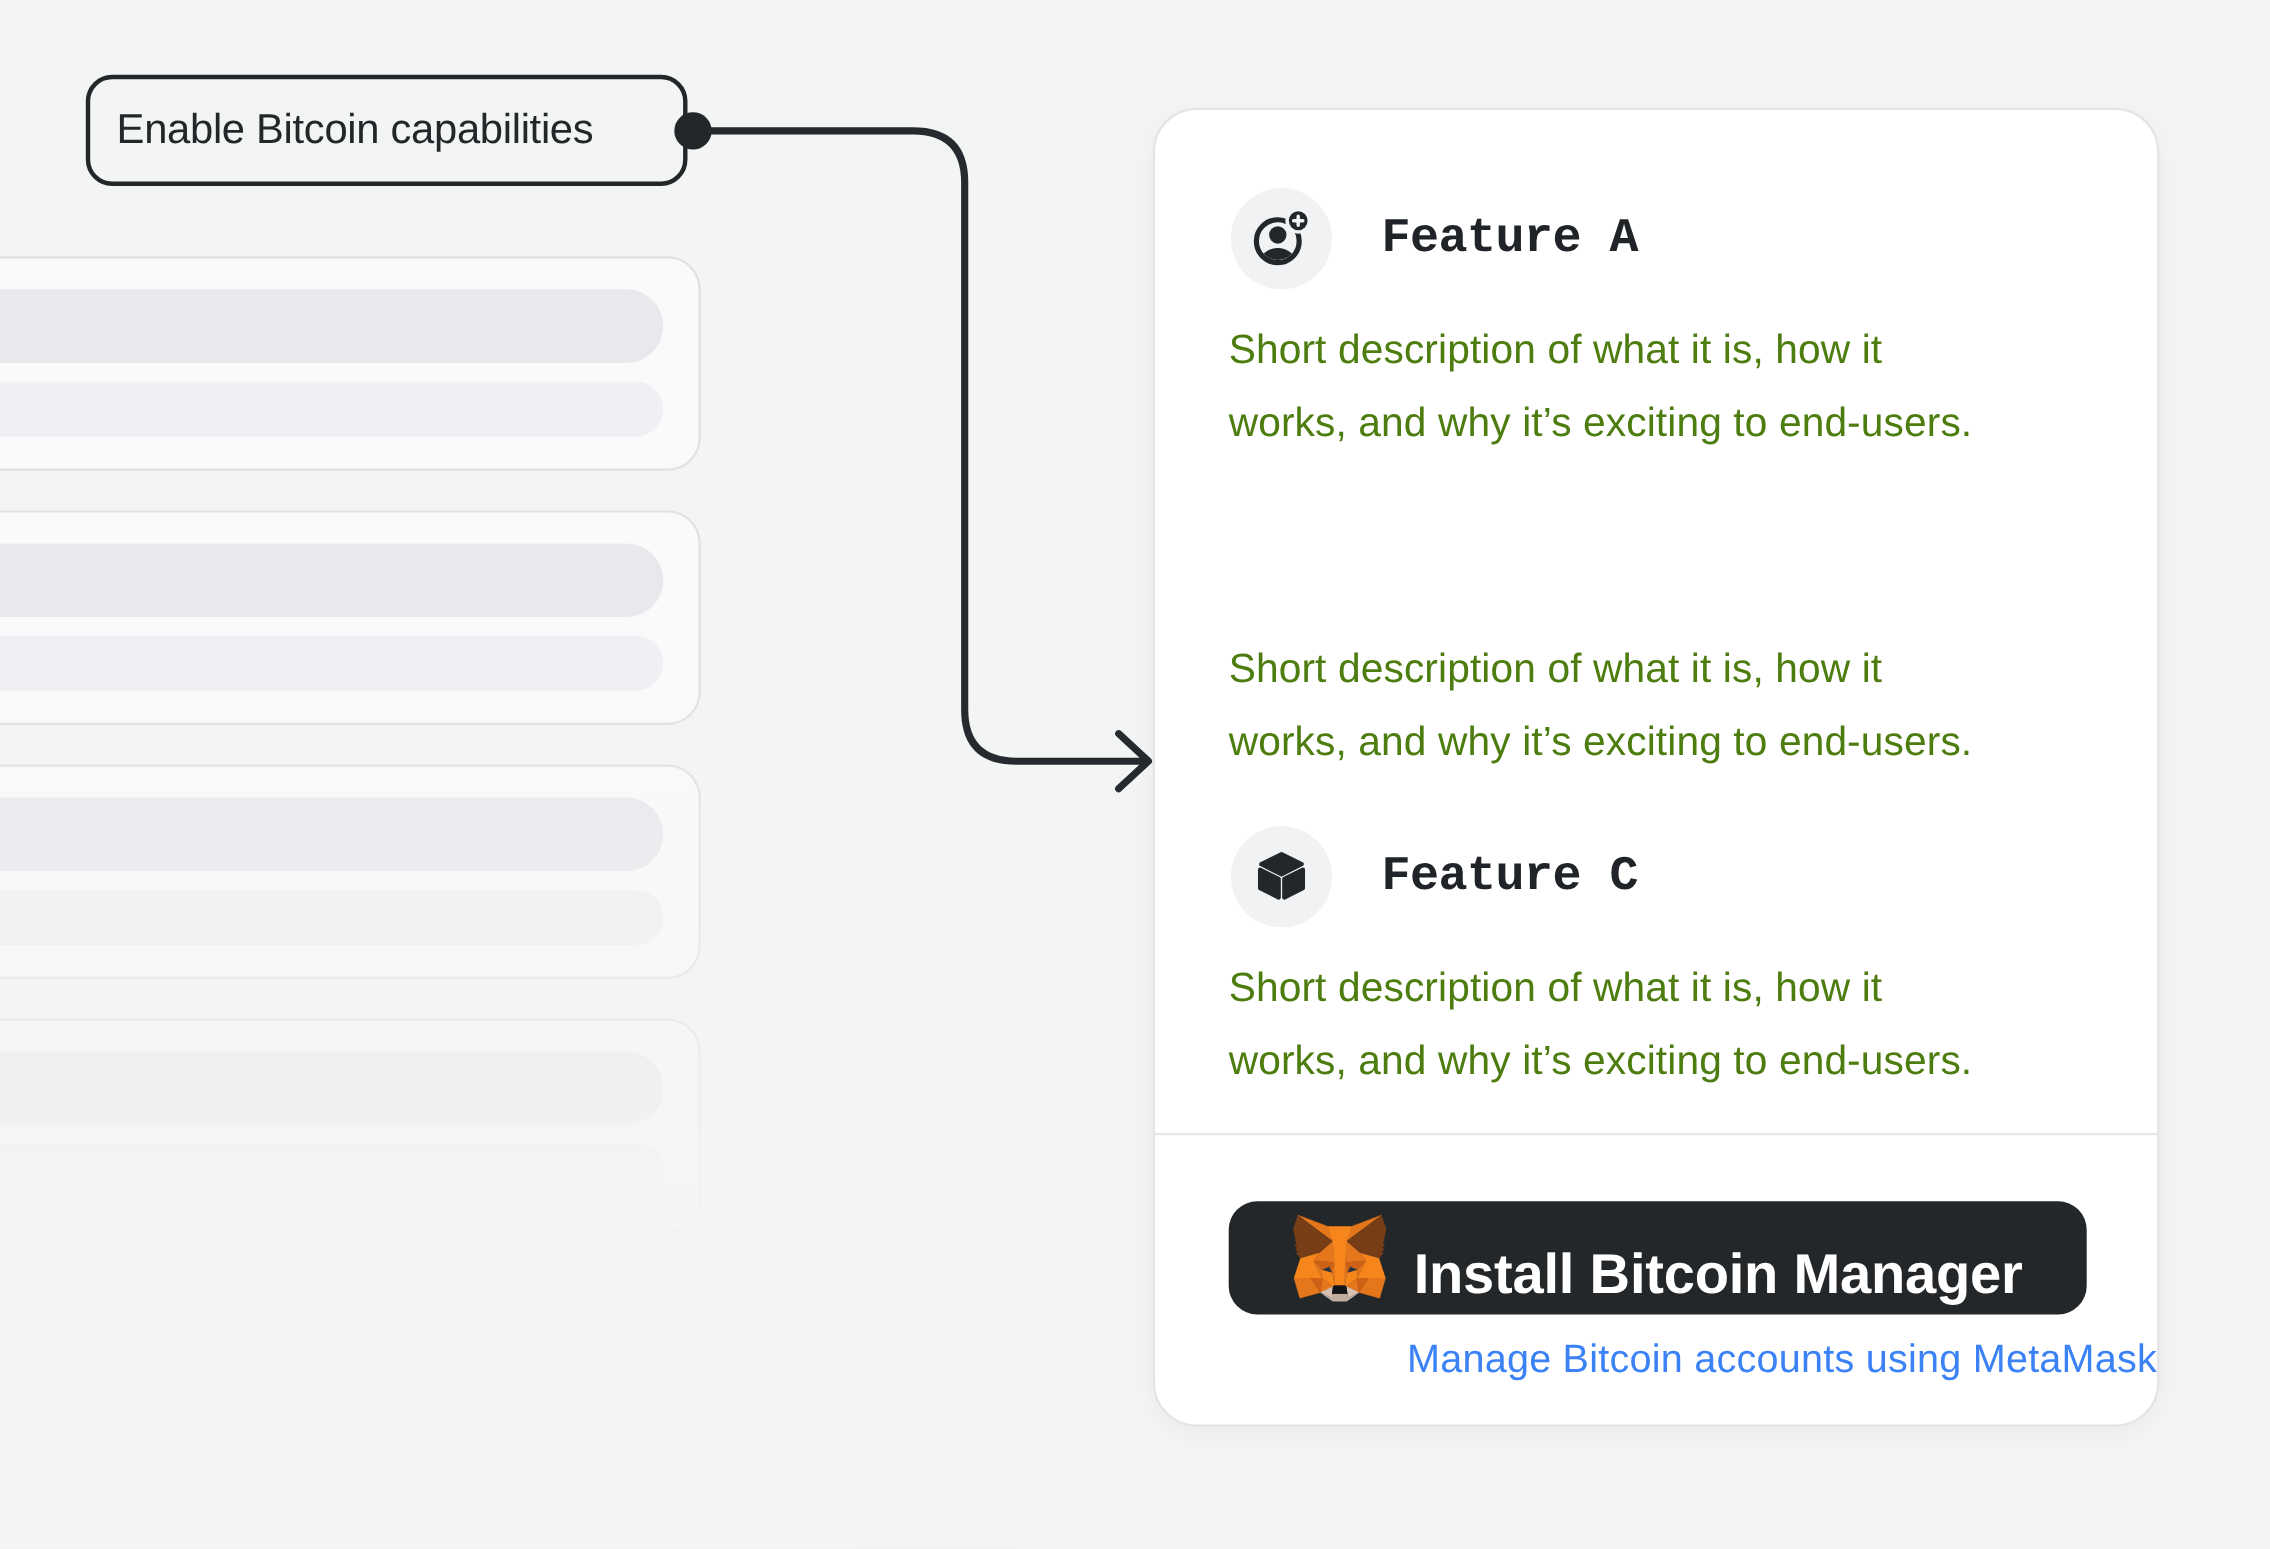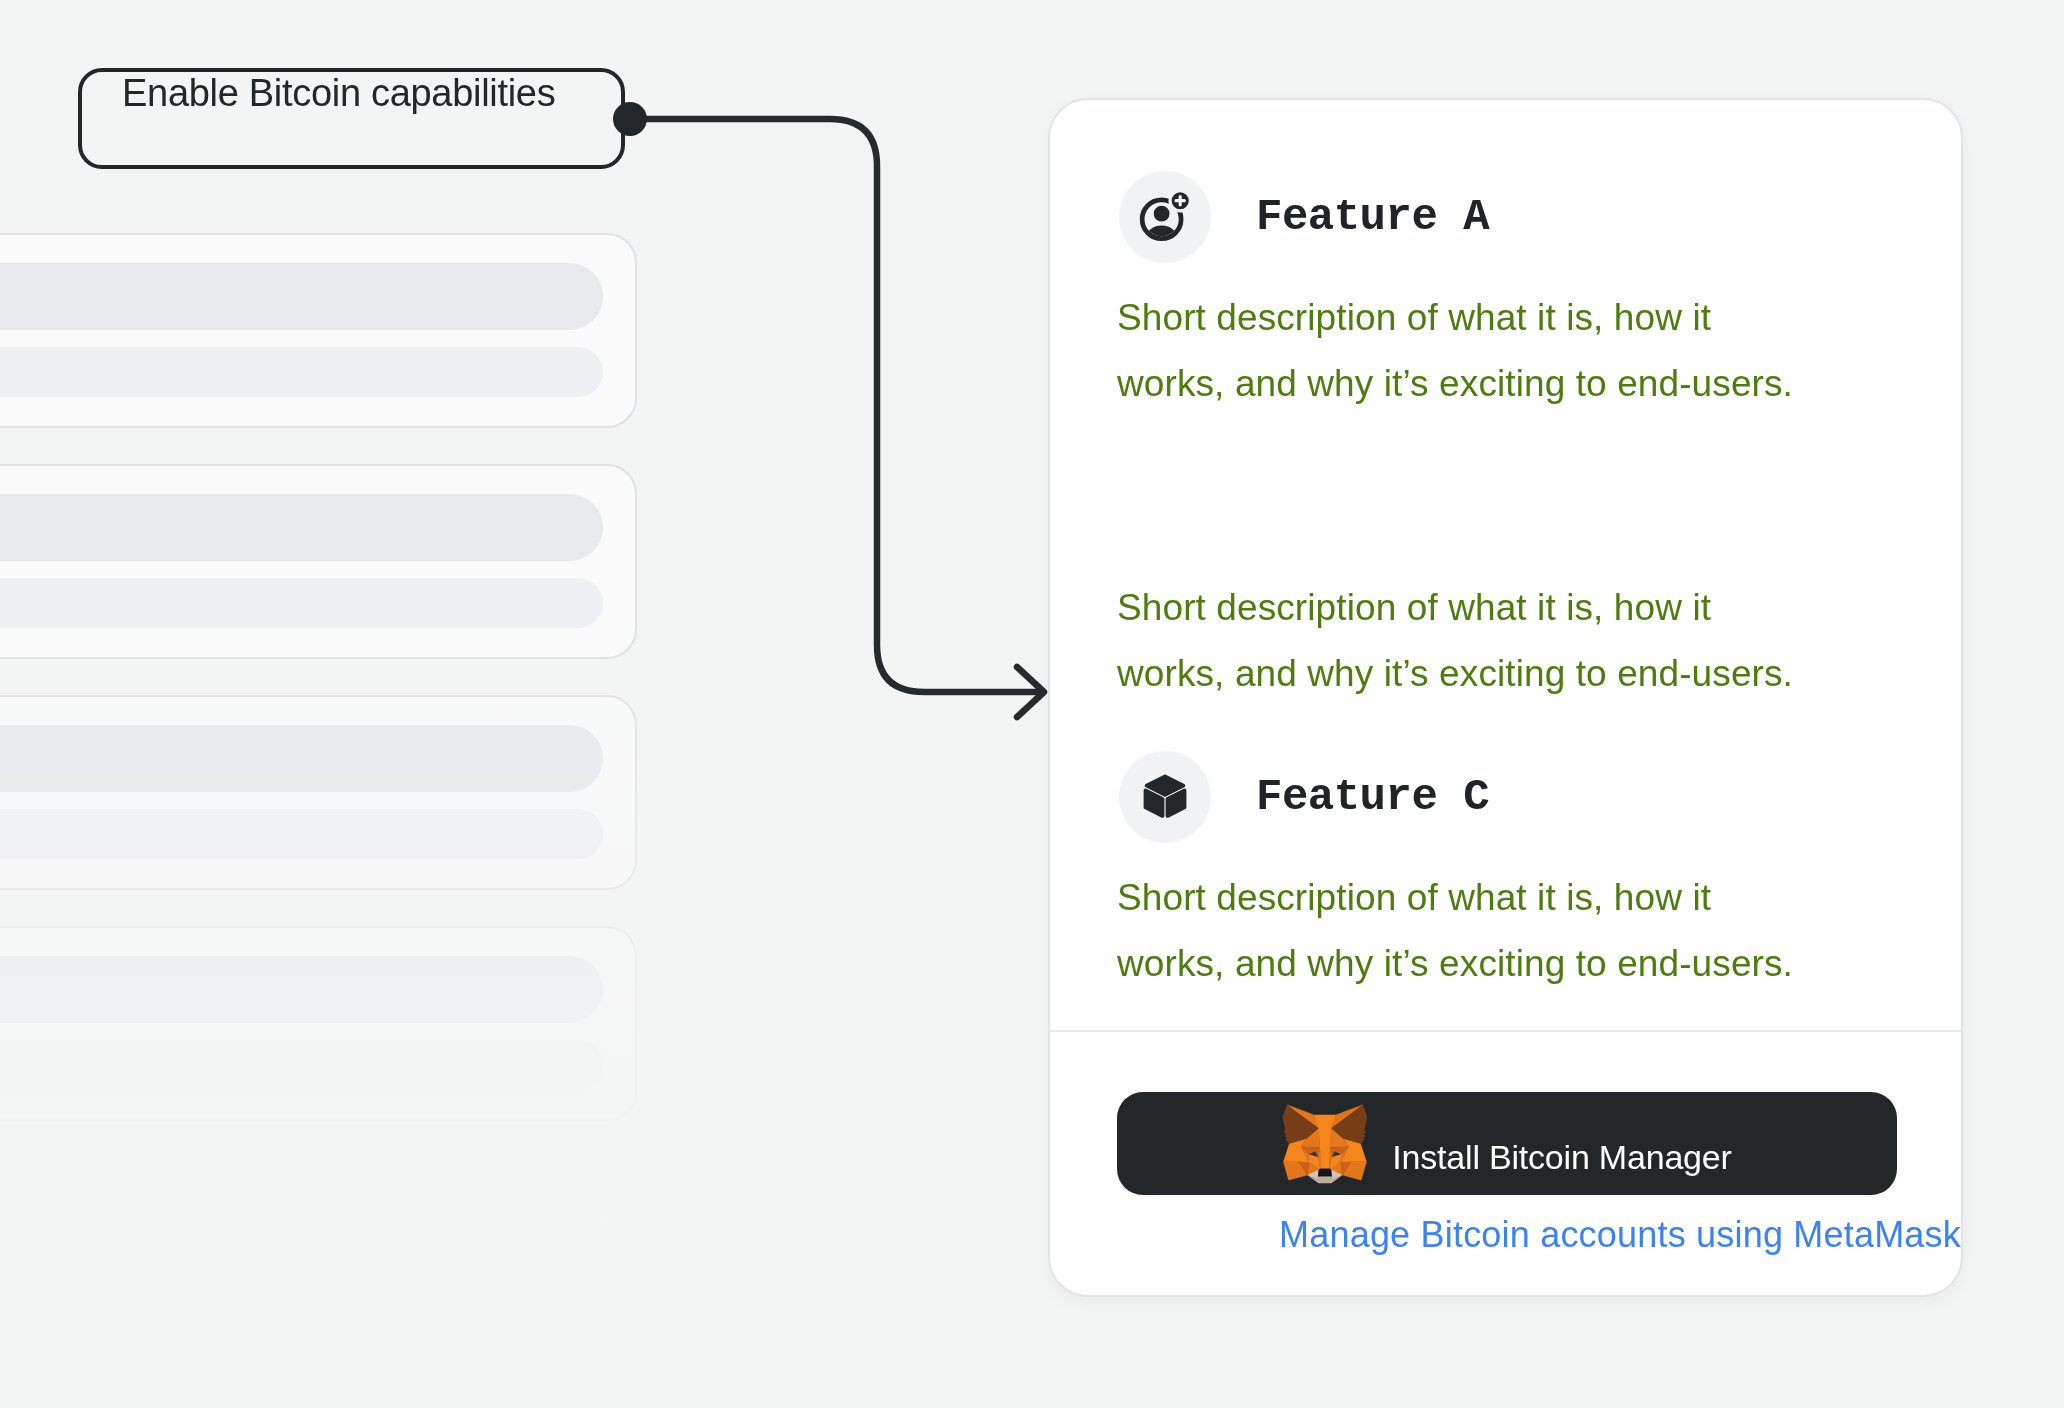--- a/index.html
+++ b/index.html
@@ -6,21 +6,21 @@
   #canvas{
     position:relative;width:2064px;height:1408px;overflow:hidden;
     background:#f3f4f4;
     font-family:"Liberation Sans","DejaVu Sans",sans-serif;
     color:#24272a;
   }
   
   .callout{
     position:absolute;left:78px;top:68px;width:547px;height:101px;
     box-sizing:border-box;border:4px solid #24272a;border-radius:24px;
-    display:flex;align-items:flex-start;padding:0 40px;
+    display:flex;align-items:center;padding:0 24px;
     font-size:38px;font-weight:500;letter-spacing:-0.3px;color:#24272a;
     white-space:nowrap;background:transparent;
   }
   
   .overlay-svg{position:absolute;left:0;top:0;z-index:6;pointer-events:none;}
   
   .skel-card{
     position:absolute;left:-64px;width:701px;height:195px;
     background:#fafafb;border:2px solid #e0e1e5;border-radius:30px;
     box-sizing:border-box;
@@ -51,21 +51,21 @@
     font-size:37px;line-height:66px;color:#4d7c0f;letter-spacing:0.1px;
   }
   .desc-a{top:185px;} .desc-b{top:475px;} .desc-c{top:765px;}
   .card-divider{position:absolute;left:0;top:930px;width:100%;height:0;border-top:2px solid #e6e7ea;}
   .install-btn{
     position:absolute;left:67px;top:992px;width:780px;height:103px;
     background:#24272a;border:none;border-radius:26px;cursor:pointer;
     display:flex;align-items:center;justify-content:center;gap:24px;
     font-family:inherit;
   }
-  .install-btn .btn-label{font-size:34px;font-weight:400;color:#ffffff;letter-spacing:-0.2px;white-space:nowrap;margin-top:28px;}
+  .install-btn .btn-label{font-size:51px;font-weight:700;color:#ffffff;letter-spacing:-0.2px;white-space:nowrap;margin-top:28px;}
   .cta-caption{
     position:absolute;left:0;top:1114px;width:100%;text-align:right;
     font-size:36px;color:#3b82f6;letter-spacing:0.2px;
   }
 </style>
 </head>
 <body>
 
 <div id="canvas">
 

